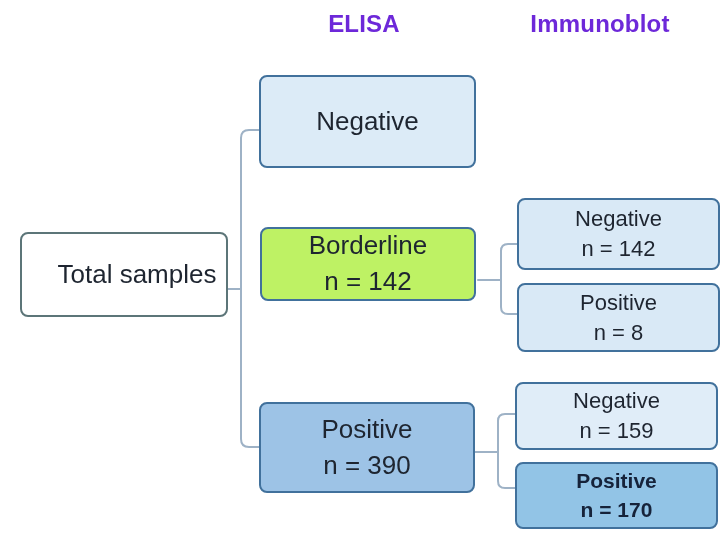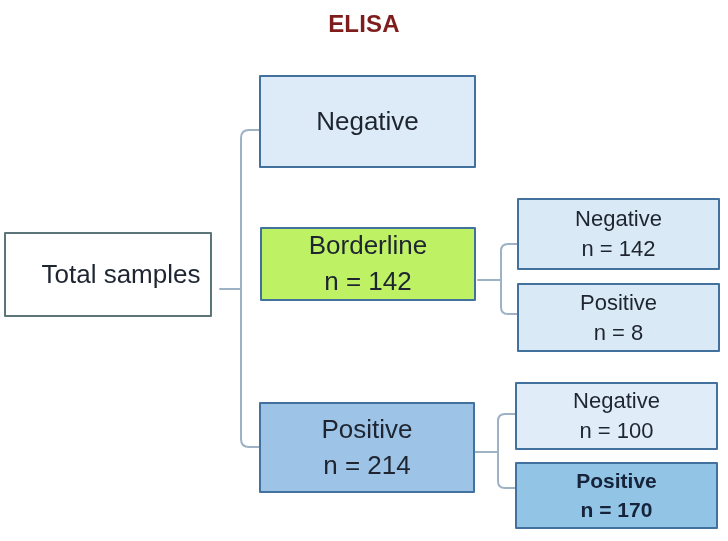--- a/index.html
+++ b/index.html
@@ -4,32 +4,32 @@
 <style>
   html,body{margin:0;padding:0;background:#ffffff;}
   .canvas{
     position:relative;width:728px;height:541px;background:#ffffff;overflow:hidden;
     font-family:"Liberation Sans", sans-serif;color:#1e2530;
   }
   .wires{position:absolute;left:0;top:0;width:728px;height:541px;}
   .wires path{fill:none;stroke:#9eb2c6;stroke-width:2;stroke-linecap:round;}
   .hdr{
     position:absolute;top:10px;width:170px;text-align:center;
-    font-size:24px;font-weight:bold;color:#7f1d1d;letter-spacing:0.2px;
+    font-size:24px;font-weight:bold;color:#6d28d9;letter-spacing:0.2px;
   }
   #hdr-elisa{left:279px;}
   #hdr-ib{left:515px;}
   .box{
     position:absolute;box-sizing:border-box;
     display:flex;flex-direction:column;align-items:center;justify-content:center;
-    text-align:center;border:2px solid #41719c;border-radius:1px;
+    text-align:center;border:2px solid #41719c;border-radius:8px;
   }
   .box .ln{line-height:1.38;}
   
-  #total{left:4px;top:232px;width:208px;height:85px;background:#ffffff;
+  #total{left:20px;top:232px;width:208px;height:85px;background:#ffffff;
          border-color:#5c7578;font-size:26px;padding-left:26px;}
   
   #e-neg{left:259px;top:75px;width:217px;height:93px;background:#dcebf7;font-size:26px;}
   #e-bor{left:260px;top:227px;width:216px;height:74px;background:#bef264;font-size:26px;}
   #e-pos{left:259px;top:402px;width:216px;height:91px;background:#9dc3e6;font-size:26px;}
   
   #b-neg{left:517px;top:198px;width:203px;height:72px;background:#d9e9f6;font-size:22px;}
   #b-pos{left:517px;top:283px;width:203px;height:69px;background:#d9e9f6;font-size:22px;}
   #p-neg{left:515px;top:382px;width:203px;height:68px;background:#e0edf8;font-size:22px;}
   #p-pos{left:515px;top:462px;width:203px;height:67px;background:#92c4e6;font-size:21px;
@@ -47,52 +47,53 @@
     <path d="M220,289 L241,289"></path>
 
     <path d="M517,244 L508,244 Q501,244 501,251 L501,307 Q501,314 508,314 L517,314"></path>
     <path d="M478,280 L501,280"></path>
 
     <path d="M515,414 L505,414 Q498,414 498,421 L498,481 Q498,488 505,488 L515,488"></path>
     <path d="M473,452 L498,452"></path>
   </svg>
 
   <div class="hdr" id="hdr-elisa">ELISA</div>
+  <div class="hdr" id="hdr-ib">Immunoblot</div>
 
   <div class="box" id="total">
     <div class="ln">Total samples</div>
   </div>
 
   <div class="box" id="e-neg">
     <div class="ln">Negative</div>
   </div>
 
   <div class="box" id="e-bor">
     <div class="ln">Borderline</div>
     <div class="ln">n = 142</div>
   </div>
 
   <div class="box" id="e-pos">
     <div class="ln">Positive</div>
-    <div class="ln">n = 214</div>
+    <div class="ln">n = 390</div>
   </div>
 
   <div class="box small" id="b-neg">
     <div class="ln">Negative</div>
     <div class="ln">n = 142</div>
   </div>
 
   <div class="box small" id="b-pos">
     <div class="ln">Positive</div>
     <div class="ln">n = 8</div>
   </div>
 
   <div class="box small" id="p-neg">
     <div class="ln">Negative</div>
-    <div class="ln">n = 100</div>
+    <div class="ln">n = 159</div>
   </div>
 
   <div class="box small" id="p-pos">
     <div class="ln">Positive</div>
     <div class="ln">n = 170</div>
   </div>
 
 </div>
 
 </body></html>

